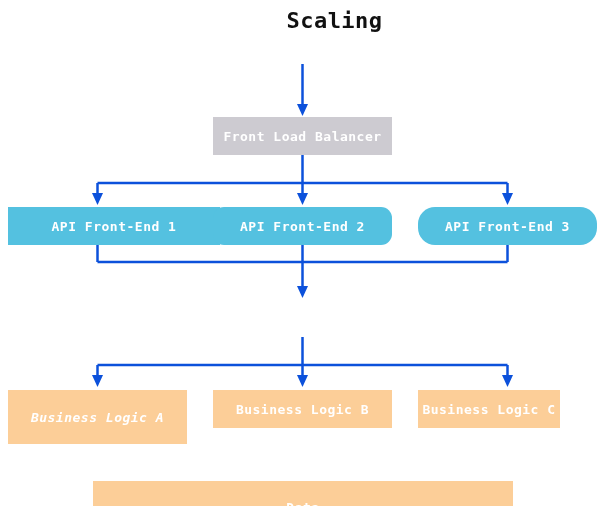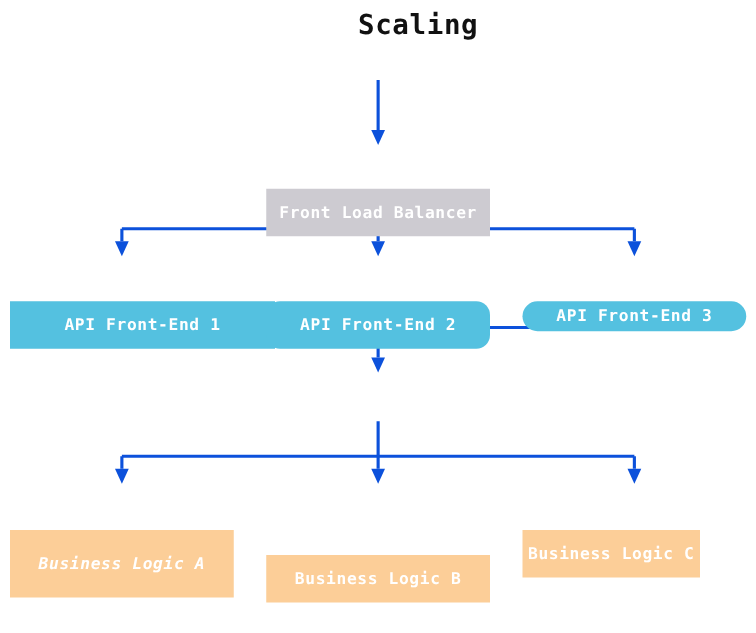--- a/index.html
+++ b/index.html
@@ -46,21 +46,20 @@
   .node {
     position: absolute;
     display: flex;
     align-items: center;
     justify-content: center;
     font-size: 13px;
     font-weight: bold;
     color: var(--node-text);
     letter-spacing: 0.5px;
     white-space: nowrap;
-    margin-top: 34px;
   }
   .node.gray   { background: var(--box-gray); }
   .node.cyan   { background: var(--box-cyan); }
   .node.orange { background: var(--box-orange); }
 </style>
 </head>
 <body>
 
 <div class="canvas">
 
@@ -88,24 +87,24 @@
       <polygon points="507.5,387 502,375 513,375"></polygon>
     </g>
   </svg>
 
   <div class="node gray" style="left:213px; top:117px; width:179px; height:38px;">Front Load Balancer</div>
 
   <div class="node cyan" style="left:8px; top:207px; width:212px; height:38px;">API Front-End 1</div>
 
   <div class="node cyan" style="left:213px; top:207px; width:179px; height:38px;border-radius:11px;">API Front-End 2</div>
 
-  <div class="node cyan" style="left:418px; top:207px; width:179px; height:24px;border-radius:17px;">API Front-End 3</div>
+  <div class="node cyan" style="left:418px; top:207px; width:179px; height:38px;border-radius:17px;">API Front-End 3</div>
 
 
   <div class="node orange" style="left:8px; top:390px; width:179px; height:54px;font-style:italic;">Business Logic A</div>
 
-  <div class="node orange" style="left:213px; top:410px; width:179px; height:38px;text-align:right;">Business Logic B</div>
+  <div class="node orange" style="left:213px; top:390px; width:179px; height:38px;text-align:right;">Business Logic B</div>
 
   <div class="node orange" style="left:418px; top:390px; width:142px; height:38px;">Business Logic C</div>
 
   <div class="node orange" style="left:93px; top:481px; width:420px; height:52px;">Data</div>
 
 </div>
 
 </body></html>

